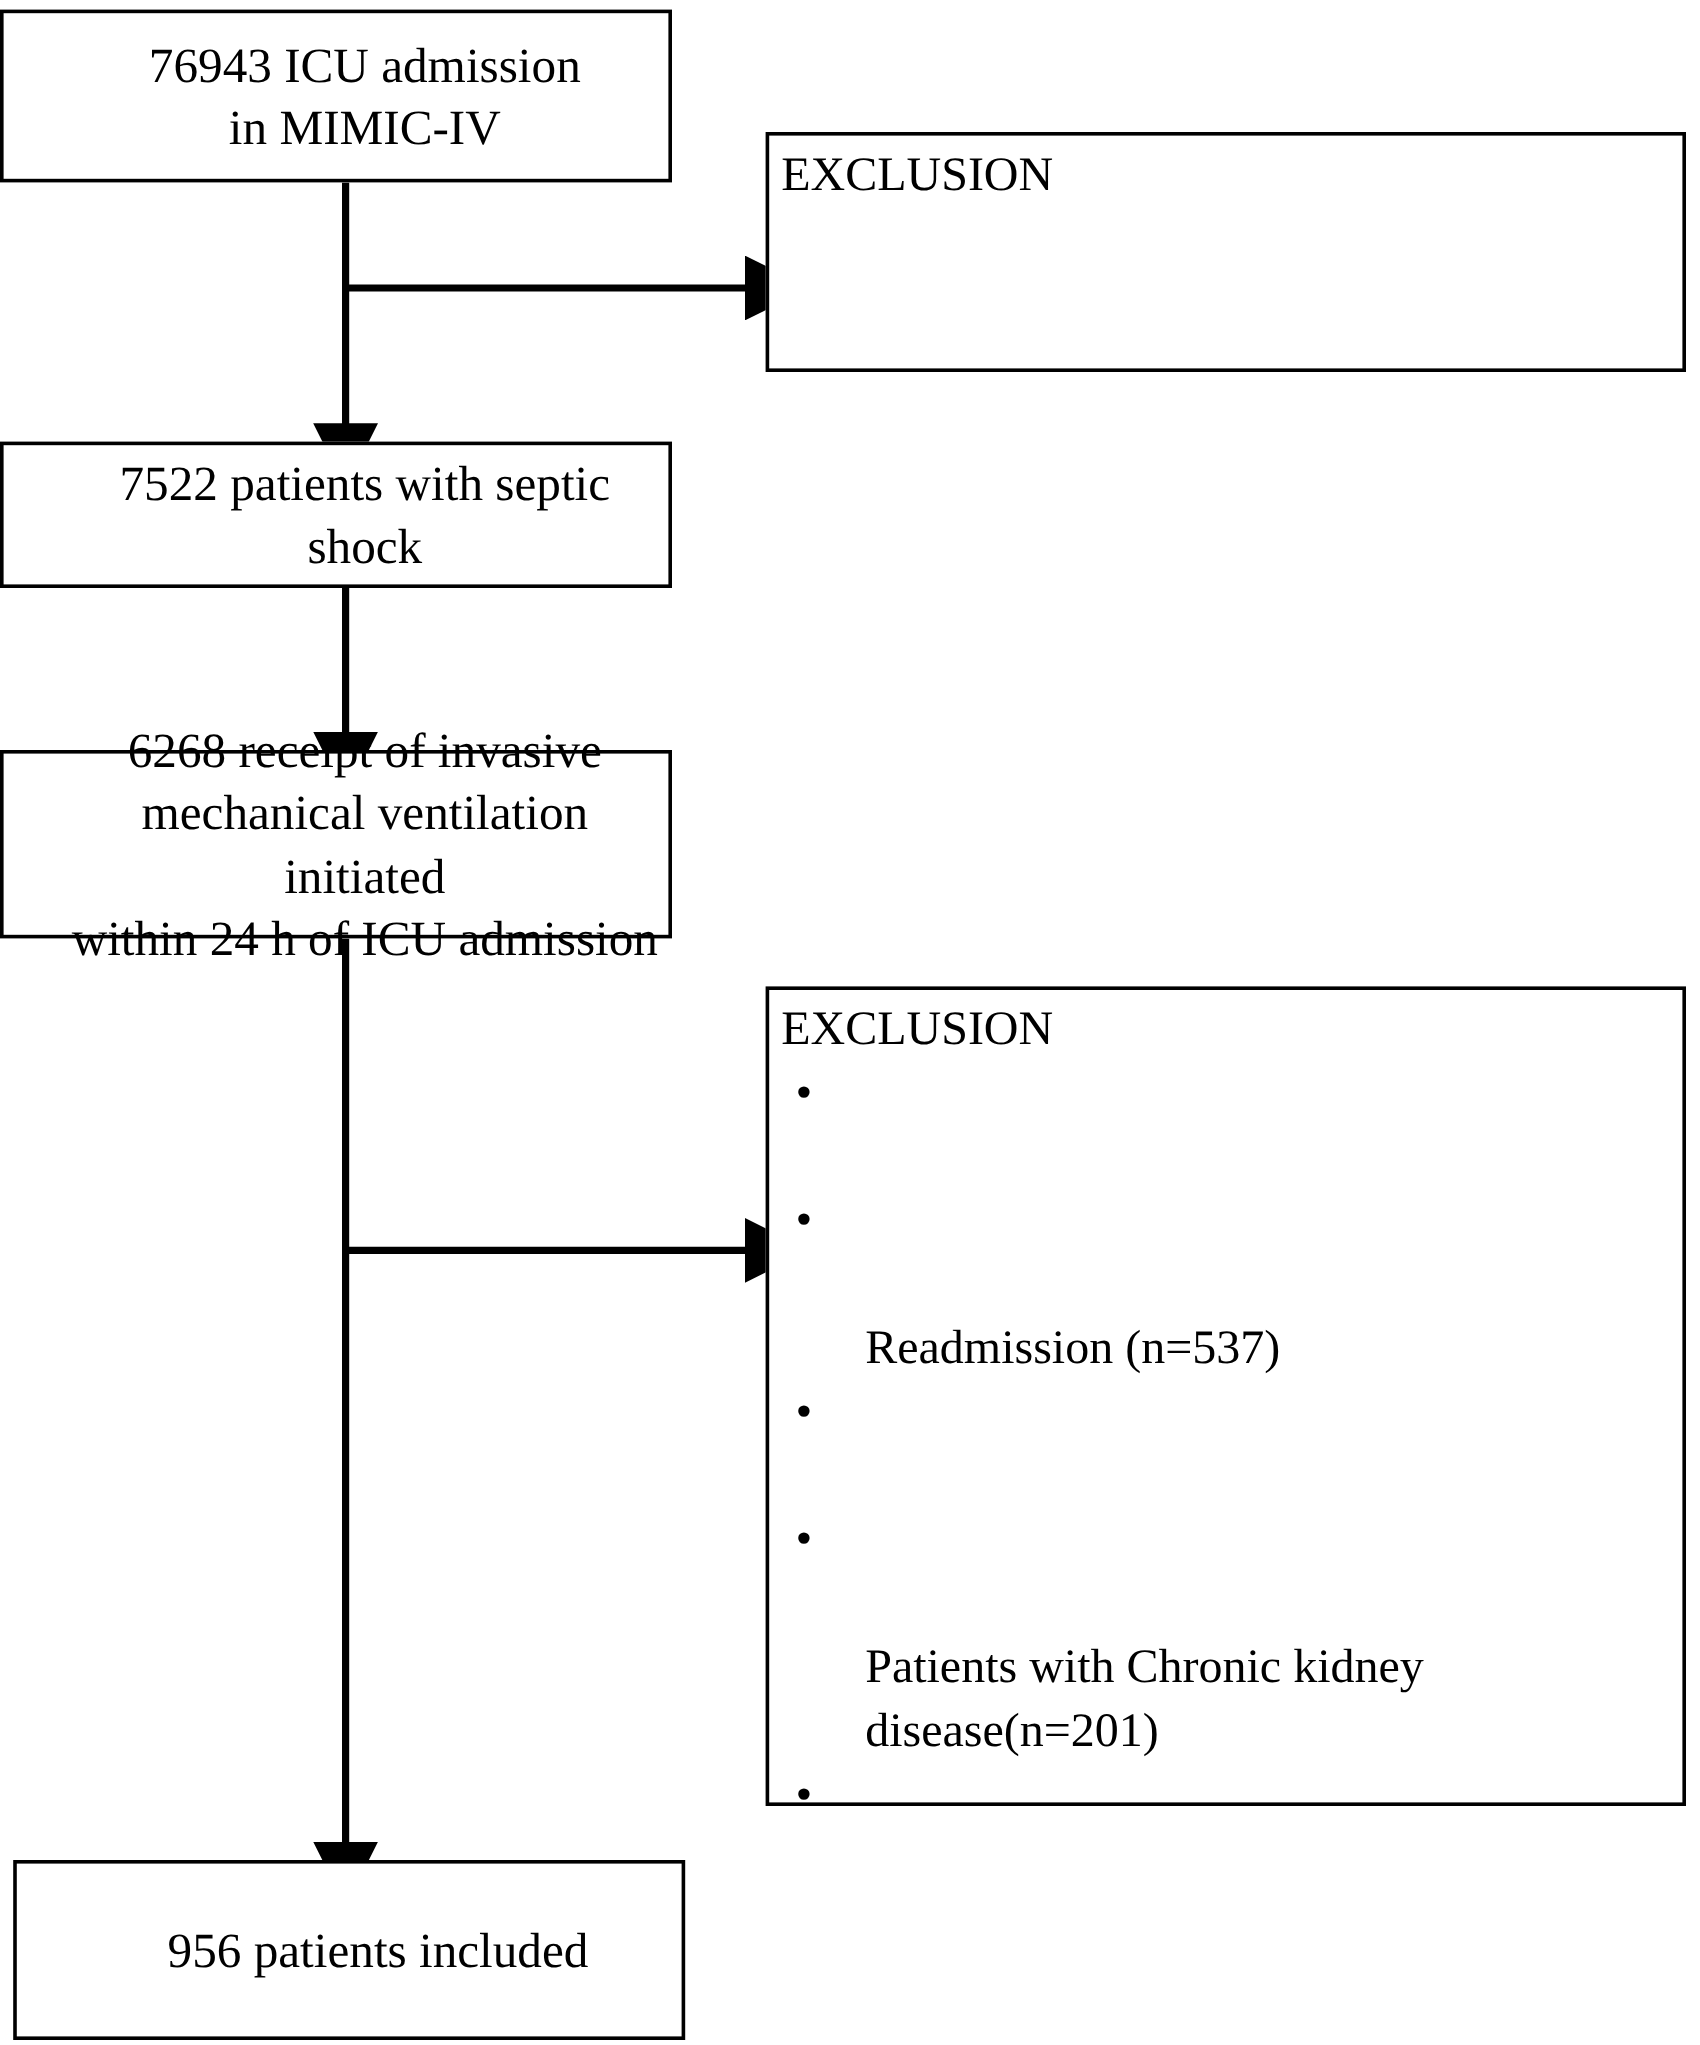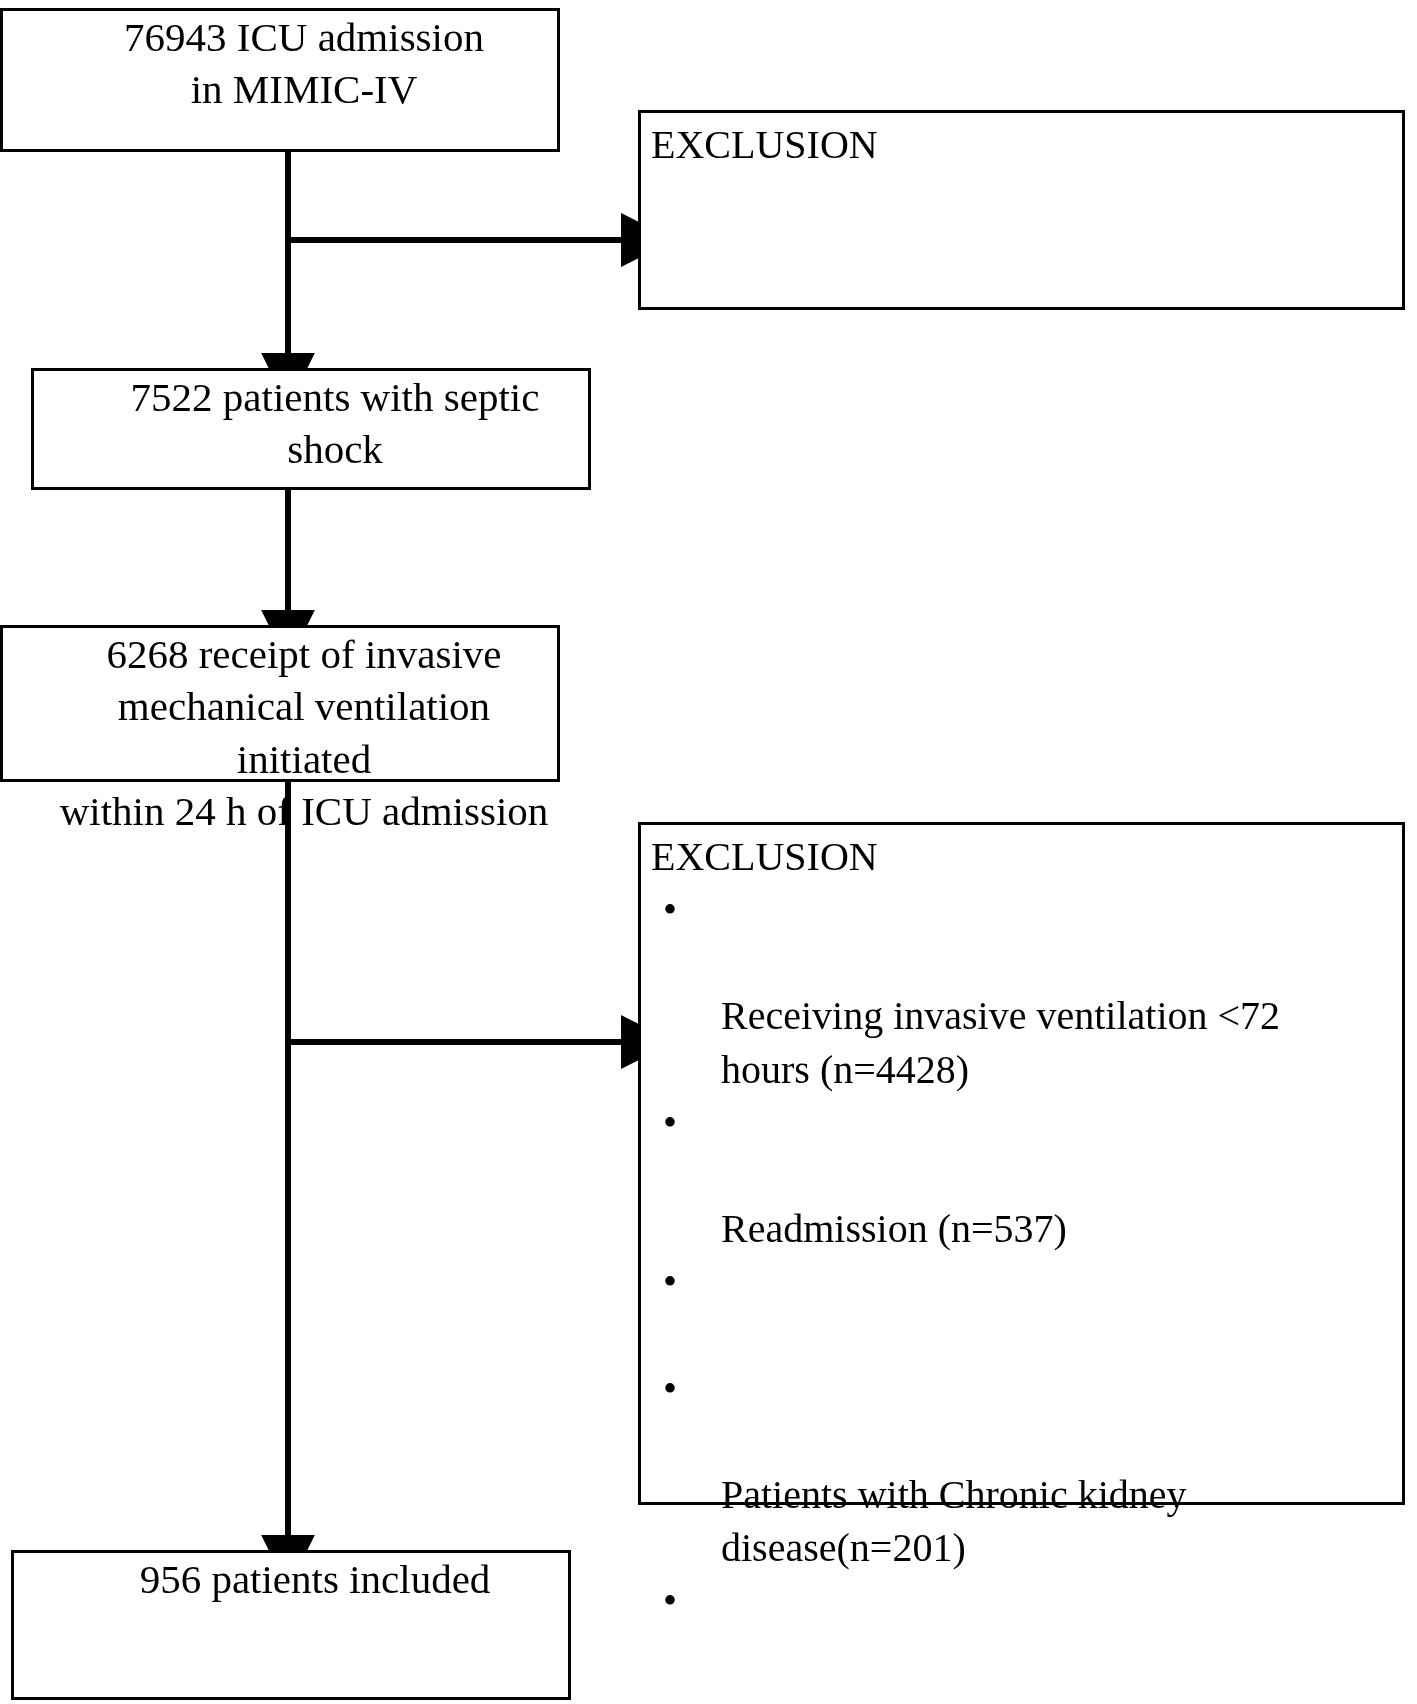--- a/index.html
+++ b/index.html
@@ -1,21 +1,21 @@
 <!DOCTYPE html>
 <html><head>
 <meta charset="utf-8">
 <style>
   html,body{margin:0;padding:0;background:#ffffff;}
   body{width:1417px;height:1704px;font-family:"Liberation Serif","DejaVu Serif",serif;color:#000;}
   #canvas{position:relative;width:1417px;height:1704px;overflow:hidden;background:#fff;}
 
   .box{position:absolute;box-sizing:border-box;border:3px solid #000;background:#fff;}
 
-  .box-center{display:flex;align-items:flex-start;justify-content:center;text-align:center;padding-left:48px;}
+  .box-center{display:flex;align-items:center;justify-content:center;text-align:center;padding-left:48px;}
   .box-center .txt{font-size:41px;line-height:1.28;white-space:pre-line;}
 
   .excl{padding:6px 0 16px 10px;}
   .excl .head{font-size:40px;line-height:1.30;}
   .excl .lines{font-size:40px;line-height:1.30;white-space:pre-line;}
 
   ul.bullets{list-style:none;margin:0;padding:0;}
   ul.bullets li{position:relative;font-size:40px;line-height:1.33;padding-left:70px;
                 margin:0;white-space:pre-line;}
   ul.bullets li .bul{position:absolute;left:12px;top:0;font-size:40px;line-height:1.33;}
@@ -47,37 +47,35 @@
 
   <div class="box box-center" style="left:0px;top:8px;width:560px;height:144px;">
     <div class="txt">76943 ICU admission
 in MIMIC-IV</div>
   </div>
 
   <div class="box excl" style="left:638px;top:110px;width:767px;height:200px;">
     <div class="head">EXCLUSION</div>
   </div>
 
-  <div class="box box-center" style="left:0px;top:368px;width:560px;height:122px;margin-left:31px;">
+  <div class="box box-center" style="left:0px;top:368px;width:560px;height:122px;">
     <div class="txt">7522 patients with septic shock</div>
   </div>
 
   <div class="box box-center" style="left:0px;top:625px;width:560px;height:157px;">
     <div class="txt">6268 receipt of invasive
 mechanical ventilation initiated
 within 24 h of ICU admission</div>
   </div>
 
   <div class="box excl" style="left:638px;top:822px;width:767px;height:683px;">
     <div class="head">EXCLUSION</div>
     <ul class="bullets">
       <li>
         <span class="bul">•</span>
-        <span>Receiving invasive ventilation &lt;72
-hours (n=4428)</span>
       </li>
       <li>
         <span class="bul">•</span>
         <span>Readmission (n=537)</span>
       </li>
       <li>
         <span class="bul">•</span>
       </li>
       <li>
         <span class="bul">•</span>

